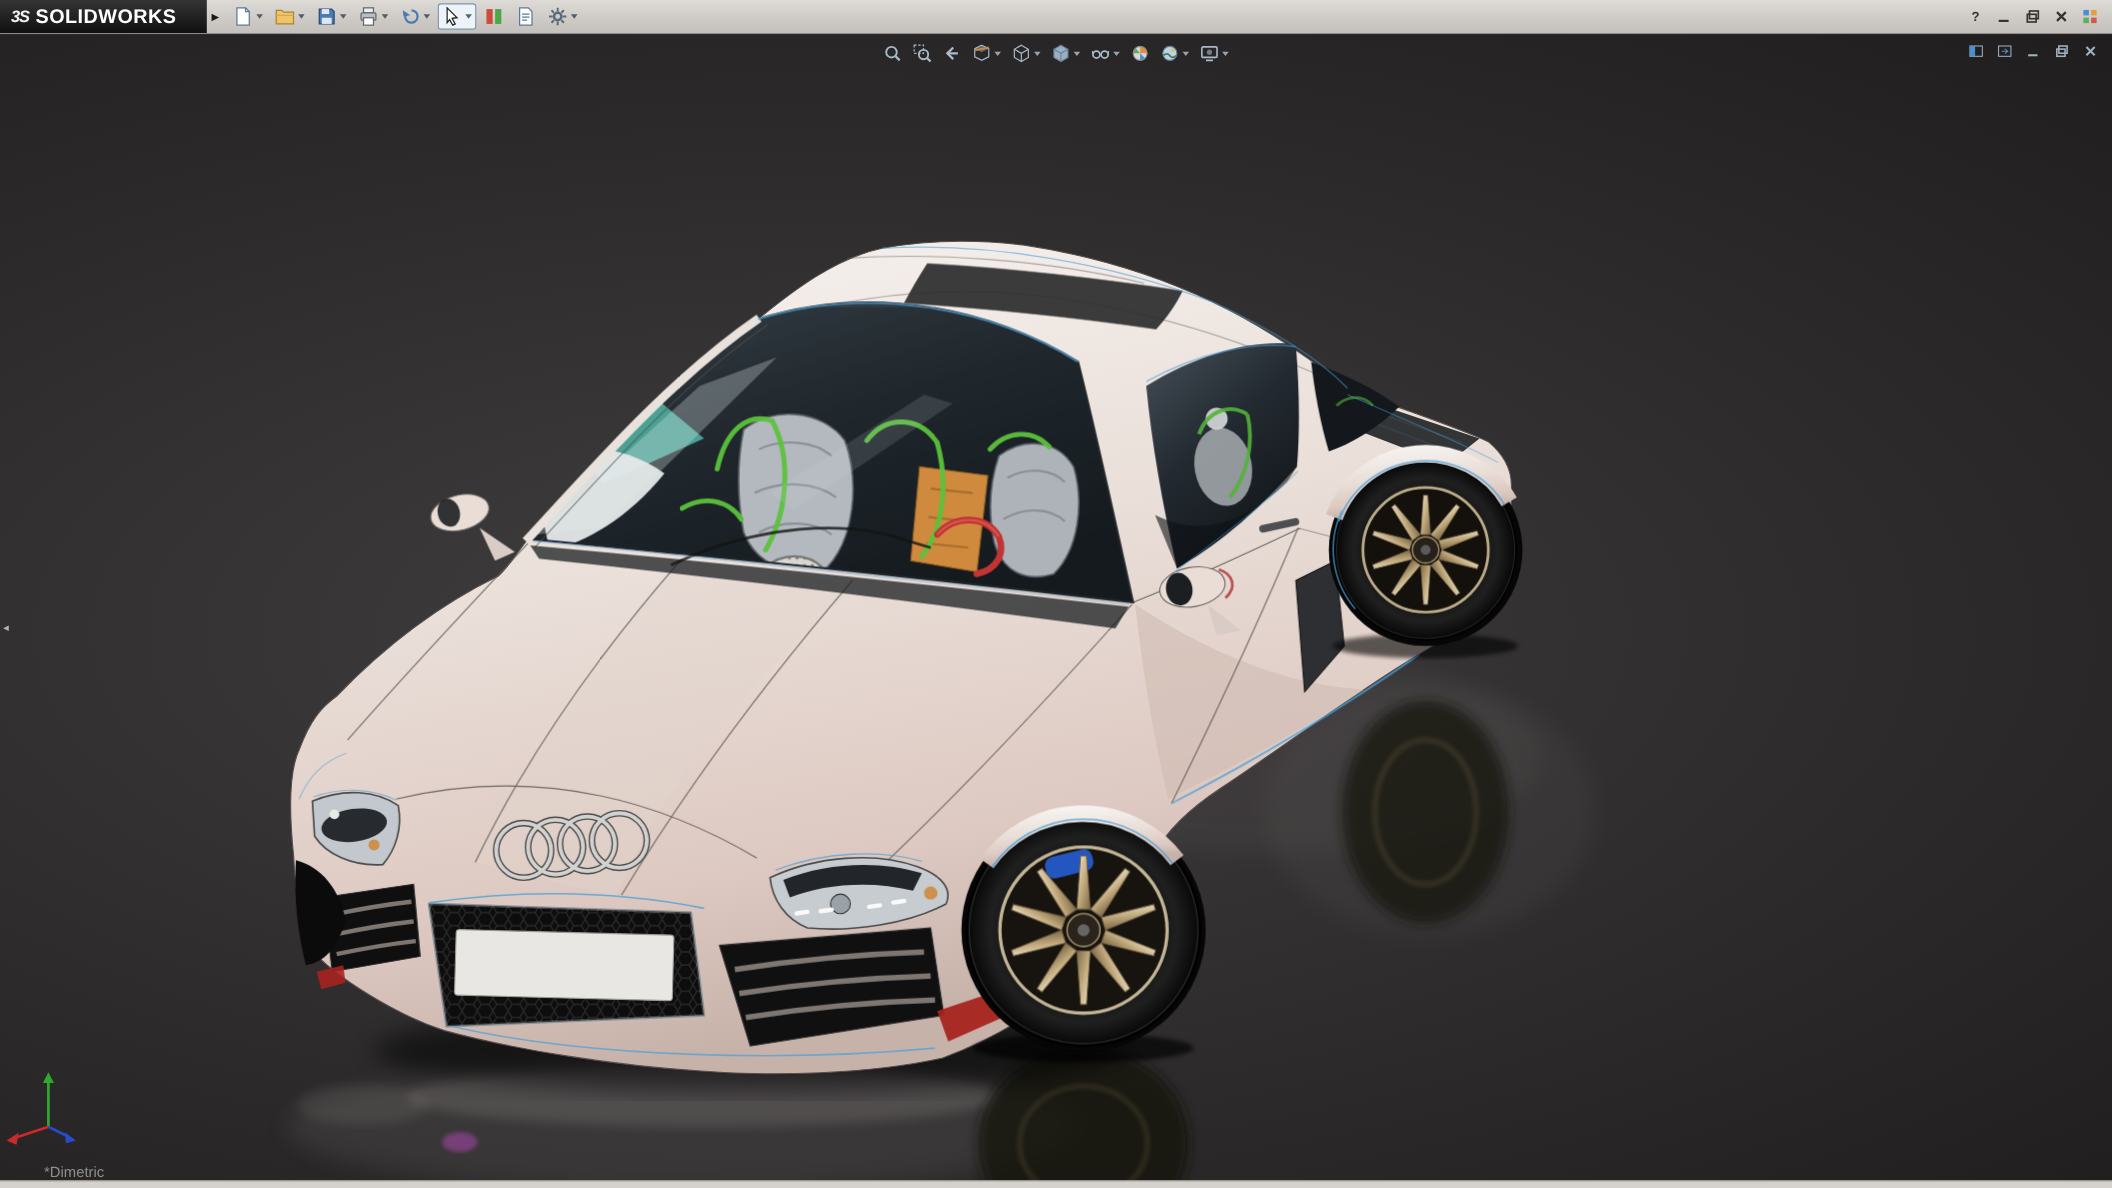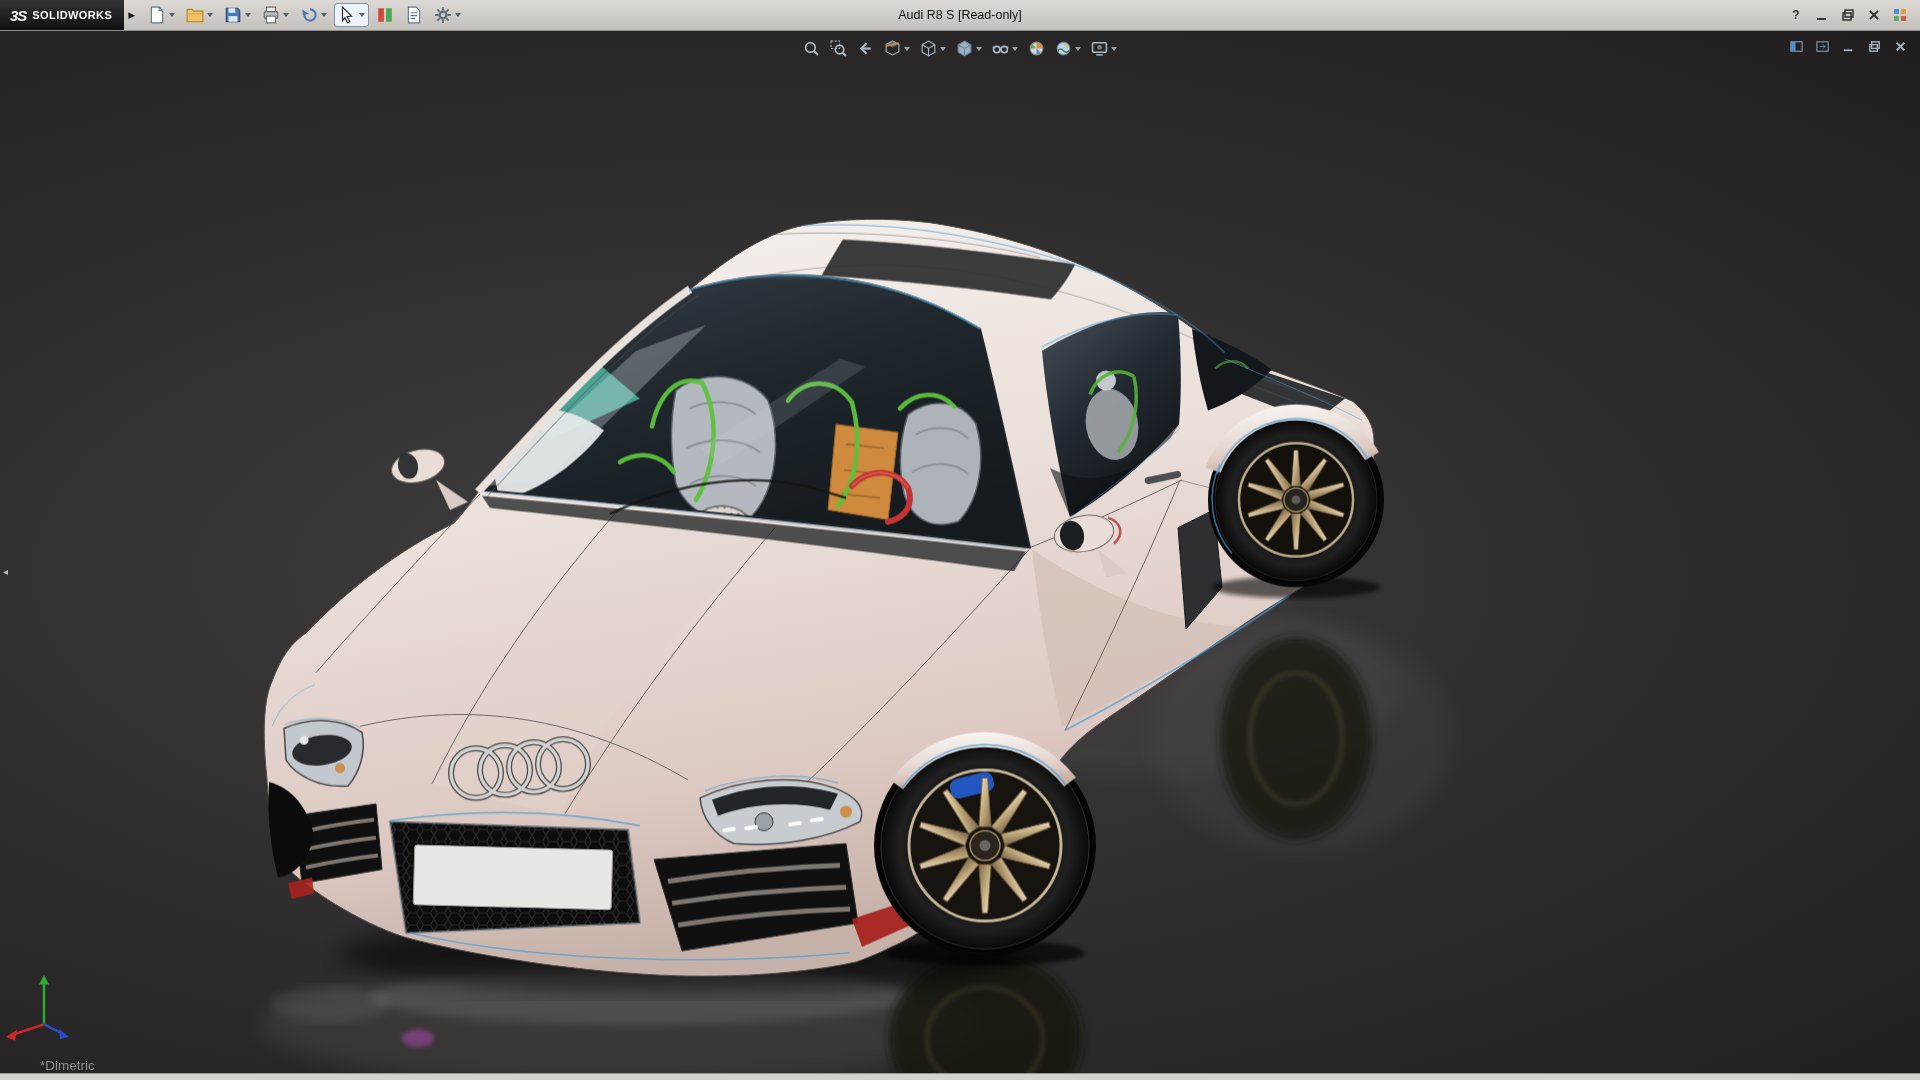--- a/index.html
+++ b/index.html
@@ -1,24 +1,24 @@
 <!DOCTYPE html>
 <html style="--titlebar-bg: #d2cfca; --brand-bg: #1f1f1f; --viewport-bg-center: #413e3f; --viewport-bg-edge: #141213; --hud-icon: #a9bac8; --accent-edge-blue: #4aa0d8; --body-paint: #ece2dc; --interior-green: #5cc23d; --interior-orange: #cf8a3e; --interior-teal: #4fae9e; --brake-caliper-blue: #2456c0; --accent-red: #a8241f; --status-bg: #d5d2ce; --triad-x-red: #cc2a2a; --triad-y-green: #2fa82f; --triad-z-blue: #2a4acc;"><head>
 <meta charset="utf-8">
 <style>
   html,body{margin:0;padding:0;width:1920px;height:1080px;overflow:hidden;background:#000;
     font-family:"Liberation Sans","DejaVu Sans",sans-serif;user-select:none;}
   
   .titlebar{position:absolute;top:0;left:0;right:0;height:30px;display:flex;align-items:center;
     background:linear-gradient(180deg,#dedbd7 0%,#cdc9c4 60%,#c4c0bb 100%);
     border-bottom:1px solid #8e8a86;z-index:10;}
-  .brand{height:100%;display:flex;align-items:center;gap:6px;padding:0 12px 0 10px;
+  .brand{height:100%;display:flex;align-items:center;gap:6px;padding:0 28px 0 10px;
     background:linear-gradient(180deg,#343434,#101010);color:#fff;}
   .logo3s{font-weight:bold;font-style:italic;font-size:15px;color:#f2f2f2;letter-spacing:-1px;}
-  .brandname{font-weight:bold;font-size:11px;letter-spacing:.4px;}
+  .brandname{font-weight:bold;font-size:18px;letter-spacing:.4px;}
   .flyout{color:#1a1a1a;font-size:9px;margin:0 3px 0 4px;}
   .tb-row{display:flex;align-items:center;gap:3px;padding:0 6px;}
   .tb-btn{display:inline-flex;align-items:center;gap:1px;padding:2px 3px;border-radius:3px;
     border:1px solid transparent;color:#3c4a58;cursor:default;}
   .tb-btn.active{border-color:#7a95ad;background:#edf3f9;}
   .ic svg{width:17px;height:17px;display:block;}
   .titlebar .ic svg{width:18px;height:18px;}
   .dd{width:0;height:0;border-left:3.5px solid transparent;border-right:3.5px solid transparent;
     border-top:4px solid currentColor;margin-left:2px;opacity:.85;}
   .apptitle{position:absolute;left:0;right:0;text-align:center;font-size:12.5px;color:#101010;pointer-events:none;}
@@ -125,21 +125,20 @@
       <span class="tb-btn" title="Options">
         <span class="ic">
           <svg viewBox="0 0 16 16">
             <circle cx="8" cy="8" r="3" fill="none" stroke="#5a6a7a" stroke-width="2"></circle>
             <path d="M8 1v3M8 12v3M1 8h3M12 8h3M3 3l2 2M11 11l2 2M13 3l-2 2M5 11l-2 2" stroke="#5a6a7a" stroke-width="1.6"></path>
           </svg>
         </span>
         <span class="dd"></span>
       </span>
     </div>
-  <div class="apptitle">Audi R8 S [Read-only]</div>
   <div class="win-controls">
       <span class="tb-btn" title="Help">
         <span class="ic">
           <svg viewBox="0 0 16 16">
             <text x="8" y="12" font-size="12" text-anchor="middle" fill="#333" font-family="Liberation Sans, sans-serif" font-weight="bold">?</text>
           </svg>
         </span>
       </span>
       <span class="tb-btn" title="Minimize">
         <span class="ic">

